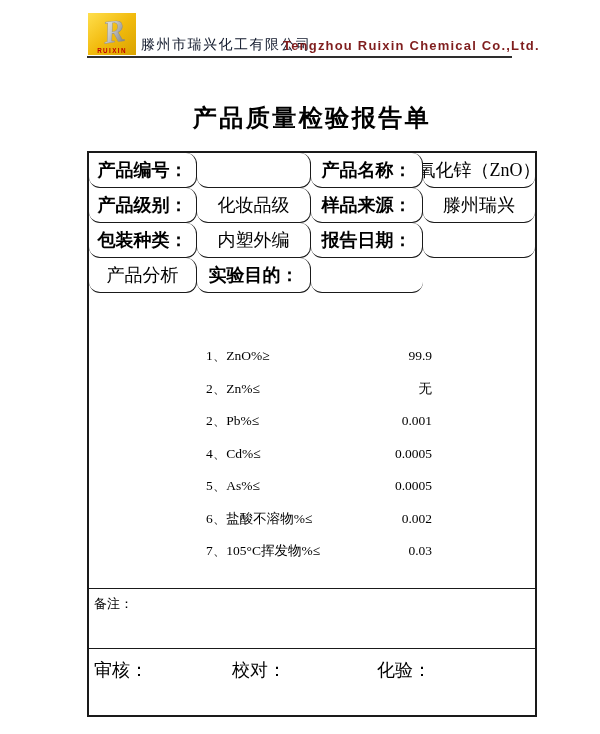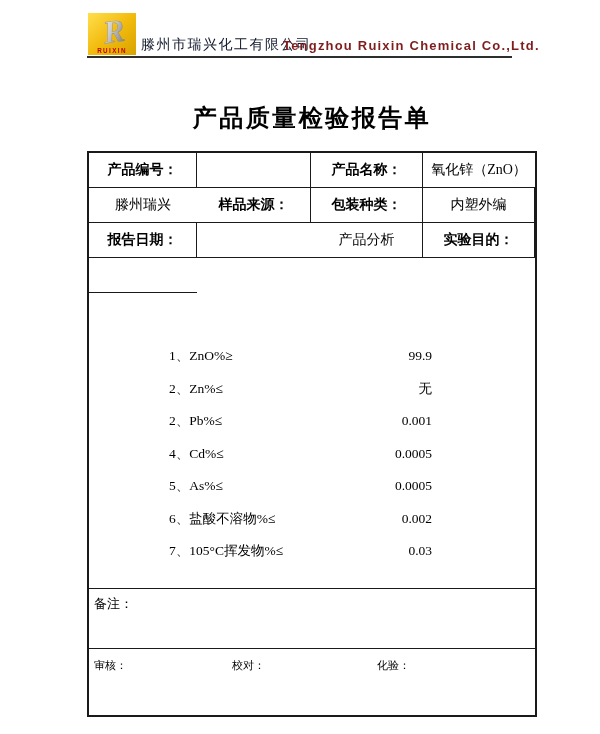--- a/index.html
+++ b/index.html
@@ -30,43 +30,43 @@
   .report-table {
     position:absolute; left:87px; top:151px; width:450px; height:566px;
     border:2px solid #1a1a1a; box-sizing:border-box;
     display:flex; flex-direction:column;
   }
   .info-grid { display:grid; grid-template-columns:108px 114px 112px 1fr; }
   .cell {
     height:35px; box-sizing:border-box;
     border-bottom:1.5px solid #1a1a1a; border-right:1.5px solid #1a1a1a;
     display:flex; align-items:center; justify-content:center;
-    font-size:14px; white-space:nowrap; overflow:hidden;
+    font-size:18px; white-space:nowrap; overflow:hidden;border-radius:11px;
   }
   .cell.last { border-right:none; }
   .cell.lbl {
     font-family:"Liberation Sans","DejaVu Sans",sans-serif; font-weight:bold;
   }
   .analysis {
     height:296px; box-sizing:border-box; border-bottom:1.5px solid #1a1a1a;
     padding-top:25px;
   }
   .analysis-heading {
     text-align:center; font-size:14px; letter-spacing:2px; line-height:16px;
   }
-  .analysis-list { margin-top:22px; }
+  .analysis-list { margin-top:22px;padding-left:37px; }
   .analysis-row {
     display:flex; justify-content:space-between; align-items:center;
     height:32.5px; padding:0 103px 0 80px; font-size:13.5px;
   }
   .remark {
     height:60px; box-sizing:border-box; border-bottom:1.5px solid #1a1a1a;
     padding:6px 0 0 5px; font-size:13px;
   }
-  .signatures { flex:1; position:relative; font-size:11px; }
+  .signatures { flex:1; position:relative; font-size:18px; }
   .signatures span { position:absolute; top:9px; white-space:nowrap; }
   .sig-review { left:5px; }
   .sig-proofread { left:143px; }
   .sig-test { left:288px; }
 </style>
 </head>
 <body>
 
 <div>
 
@@ -96,22 +96,24 @@
   <h1 class="title">产品质量检验报告单</h1>
 
   <div class="report-table">
 
     <div class="info-grid">
       <div class="cell lbl">产品编号：</div>
       <div class="cell"></div>
       <div class="cell lbl">产品名称：</div>
       <div class="cell last">氧化锌（ZnO）</div>
 
+      <div class="cell lbl">产品级别：</div>
+      <div class="cell">化妆品级</div>
+      <div class="cell lbl">样品来源：</div>
       <div class="cell last">滕州瑞兴</div>
-      <div class="cell lbl">样品来源：</div>
 
       <div class="cell lbl">包装种类：</div>
       <div class="cell">内塑外编</div>
       <div class="cell lbl">报告日期：</div>
       <div class="cell last"></div>
 
       <div class="cell">产品分析</div>
       <div class="cell lbl">实验目的：</div>
       <div class="cell last"></div>
     </div>

